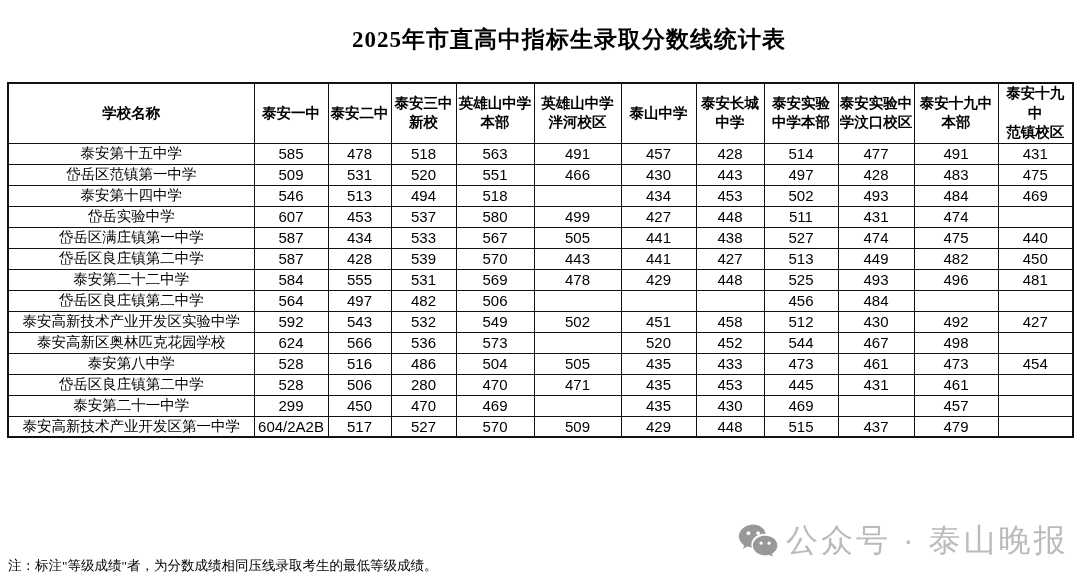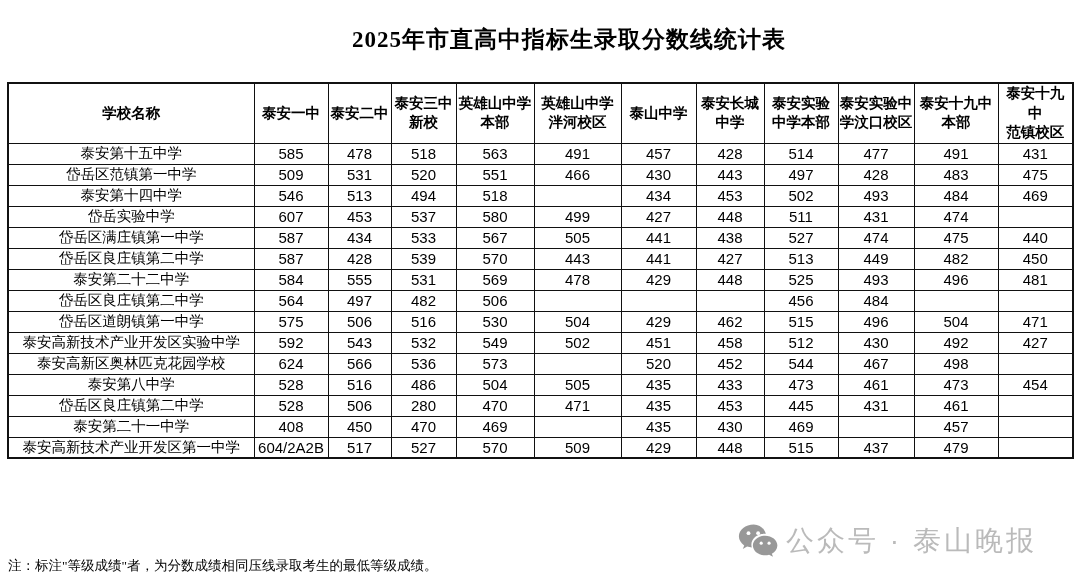--- a/index.html
+++ b/index.html
@@ -38,21 +38,21 @@
     position:absolute;left:8px;top:557px;
     font-size:13.5px;font-family:"Liberation Serif", serif;
   }
   .watermark{
     position:absolute;left:738px;top:520px;height:42px;
     display:flex;align-items:center;pointer-events:none;
   }
   .watermark .wm-icon{width:42px;height:38px;opacity:.8;flex:0 0 auto;}
   .watermark .wm-text{
     margin-left:6px;font-family:"Liberation Sans", sans-serif;
-    font-size:28px;color:rgba(90,90,90,0.42);letter-spacing:3px;white-space:nowrap;
+    font-size:32px;color:rgba(90,90,90,0.42);letter-spacing:3px;white-space:nowrap;
   }
 </style>
 </head>
 <body>
 
 <div class="page-title">2025年市直高中指标生录取分数线统计表</div>
 
 <table class="score-table">
   <colgroup>
     <col style="width:246px">
@@ -199,34 +199,20 @@
         <td class="score">506</td>
         <td class="score"></td>
         <td class="score"></td>
         <td class="score"></td>
         <td class="score">456</td>
         <td class="score">484</td>
         <td class="score"></td>
         <td class="score"></td>
       </tr>
       <tr>
-        <td class="school">岱岳区道朗镇第一中学</td>
-        <td class="score">575</td>
-        <td class="score">506</td>
-        <td class="score">516</td>
-        <td class="score">530</td>
-        <td class="score">504</td>
-        <td class="score">429</td>
-        <td class="score">462</td>
-        <td class="score">515</td>
-        <td class="score">496</td>
-        <td class="score">504</td>
-        <td class="score">471</td>
-      </tr>
-      <tr>
         <td class="school">泰安高新技术产业开发区实验中学</td>
         <td class="score">592</td>
         <td class="score">543</td>
         <td class="score">532</td>
         <td class="score">549</td>
         <td class="score">502</td>
         <td class="score">451</td>
         <td class="score">458</td>
         <td class="score">512</td>
         <td class="score">430</td>
@@ -270,21 +256,21 @@
         <td class="score">471</td>
         <td class="score">435</td>
         <td class="score">453</td>
         <td class="score">445</td>
         <td class="score">431</td>
         <td class="score">461</td>
         <td class="score"></td>
       </tr>
       <tr>
         <td class="school">泰安第二十一中学</td>
-        <td class="score">408</td>
+        <td class="score">299</td>
         <td class="score">450</td>
         <td class="score">470</td>
         <td class="score">469</td>
         <td class="score"></td>
         <td class="score">435</td>
         <td class="score">430</td>
         <td class="score">469</td>
         <td class="score"></td>
         <td class="score">457</td>
         <td class="score"></td>

